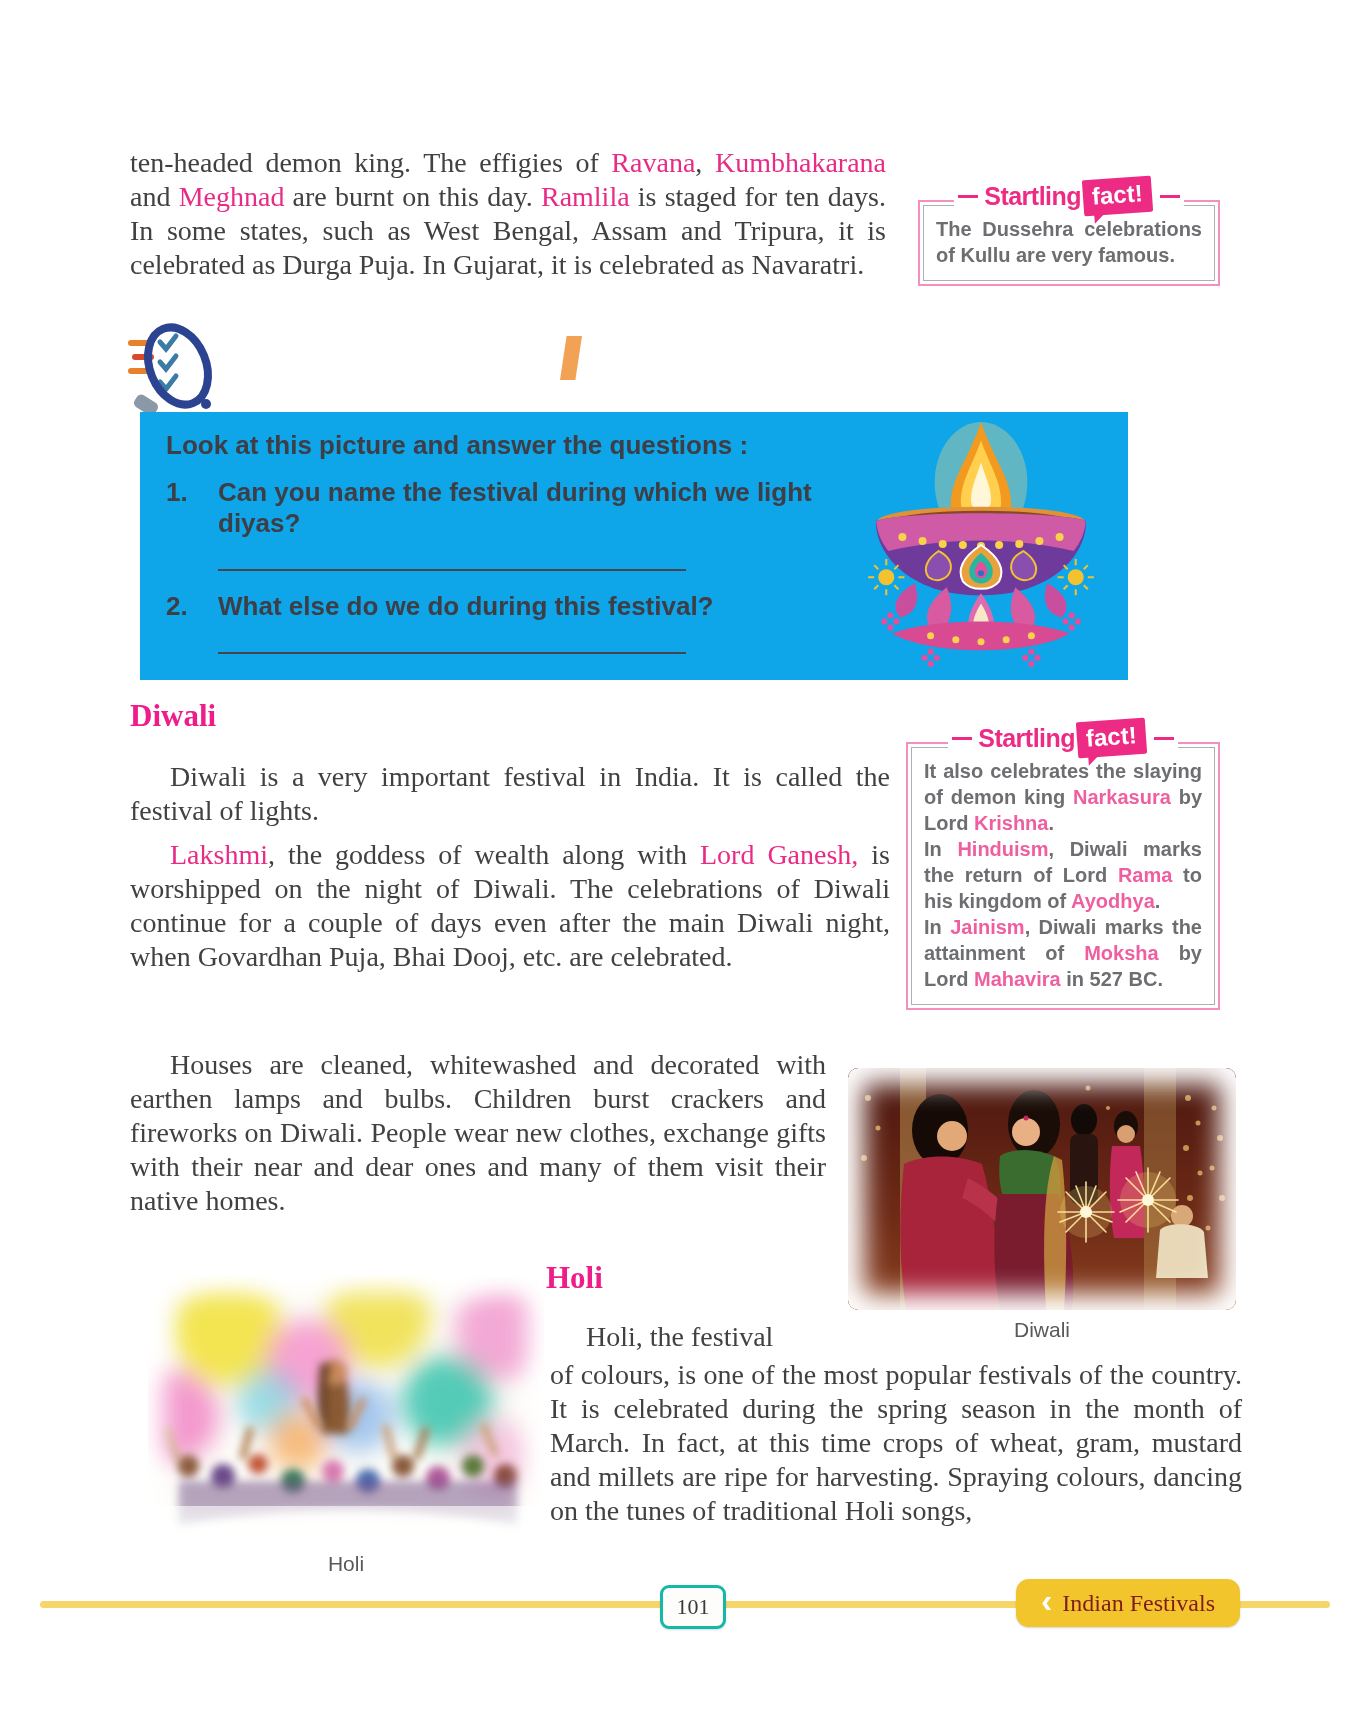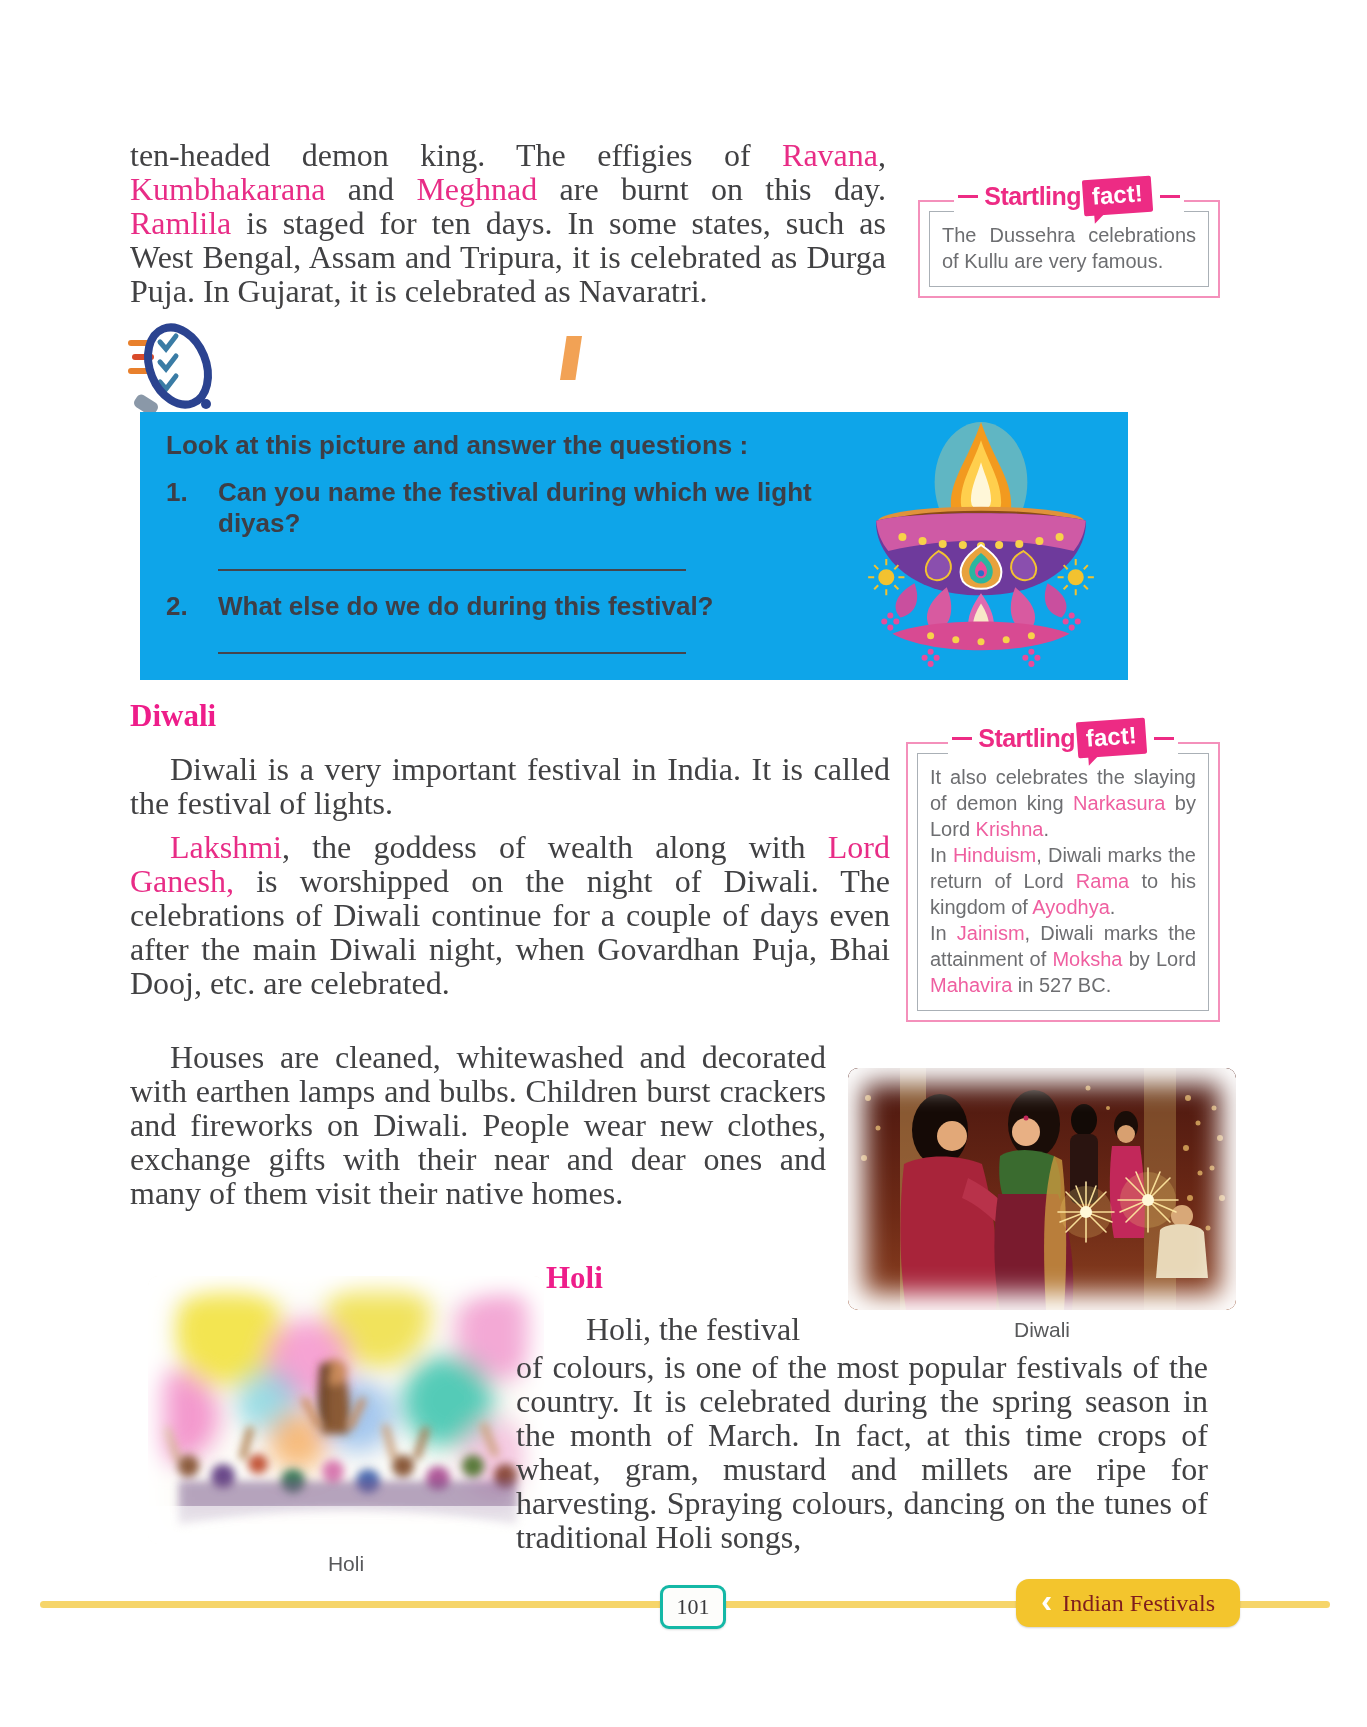--- a/index.html
+++ b/index.html
@@ -1,27 +1,27 @@
 <!DOCTYPE html>
 <html><head>
 <meta charset="utf-8">
 <style>
   html,body{margin:0;padding:0;background:#ffffff;}
   .page{position:relative;width:1367px;height:1727px;background:#ffffff;overflow:hidden;
         font-family:"Liberation Serif",serif;color:#3d3d3f;}
 
   
-  .bodytext{font-size:32px;line-height:34px;text-align:justify;color:#414143;}
+  .bodytext{font-size:28px;line-height:34px;text-align:justify;color:#414143;margin-top:8px;}
   .bodytext.indent{text-indent:40px;}
   .hl{color:#e82c86;}
   .section-heading{position:absolute;font-size:31px;font-weight:bold;color:#ee1d8a;}
 
   
   .fact-box{position:absolute;border:2px solid #f490bb;background:#fff;}
-  .fact-inner{border:1px solid #aab0b6;margin:9px;padding:10px 12px 12px 12px;}
+  .fact-inner{border:1px solid #aab0b6;margin:3px;padding:10px 12px 12px 12px;font-weight:bold;}
   .fact-body{font-family:"Liberation Sans",sans-serif;font-size:20px;line-height:26px;
              color:#6d6e71;text-align:justify;}
   .fact-body p{margin:0;}
   .fact-body .hl{color:#ef5fa0;}
   .fact-header{position:absolute;top:-24px;left:0;right:0;display:flex;justify-content:center;}
   .fact-header-wrap{background:#ffffff;padding:0 4px;display:flex;align-items:center;}
   .fact-dash{width:20px;height:3px;background:#ed2b84;}
   .fact-title{font-family:"Liberation Sans",sans-serif;font-weight:bold;font-size:25px;
               color:#ed2b84;margin:0 2px 0 6px;letter-spacing:-0.5px;}
   .fact-badge{position:relative;font-family:"Liberation Sans",sans-serif;font-weight:bold;
@@ -338,21 +338,21 @@
       <rect x="0" y="230" width="396" height="38" fill="#ffffff" opacity="0.6"></rect>
     </svg>
     <div class="vignette"></div>
   </div>
   <div class="caption" style="left:148px;top:1552px;width:396px;">Holi</div>
 
   <div class="section-heading" style="left:546px;top:1260px;">Holi</div>
 
   <div class="bodytext" style="position:absolute;left:546px;top:1312px;width:300px;text-align:left;text-indent:40px;">Holi, the festival</div>
 
-  <div class="bodytext" style="position:absolute;left:516px;top:1350px;width:692px;">of colours, is one of the most popular festivals of the country. It is celebrated during the spring season in the month of March. In fact, at this time crops of wheat, gram, mustard and millets are ripe for harvesting. Spraying colours, dancing on the tunes of traditional Holi songs,</div>
+  <div class="bodytext" style="position:absolute;left:550px;top:1350px;width:692px;">of colours, is one of the most popular festivals of the country. It is celebrated during the spring season in the month of March. In fact, at this time crops of wheat, gram, mustard and millets are ripe for harvesting. Spraying colours, dancing on the tunes of traditional Holi songs,</div>
 
   <div class="footer-line"></div>
   <div class="page-badge">
     <span>101</span>
   </div>
   <div class="chapter-tab">
     <span class="chev">‹</span>
     <span class="label">Indian Festivals</span>
   </div>
 

